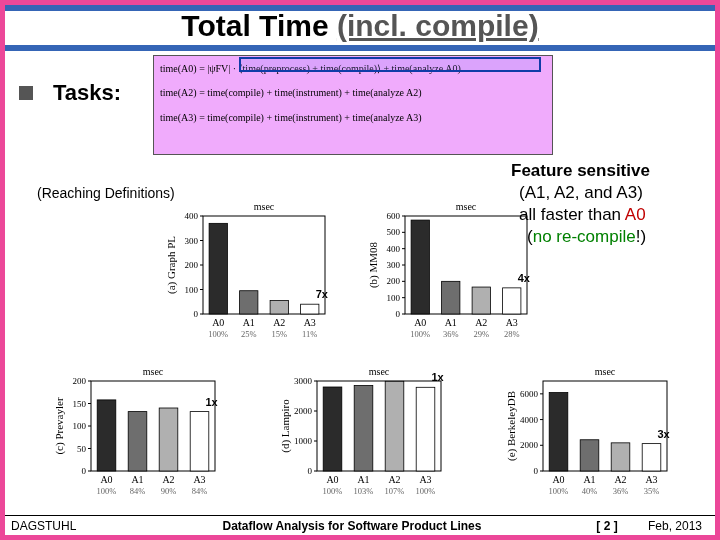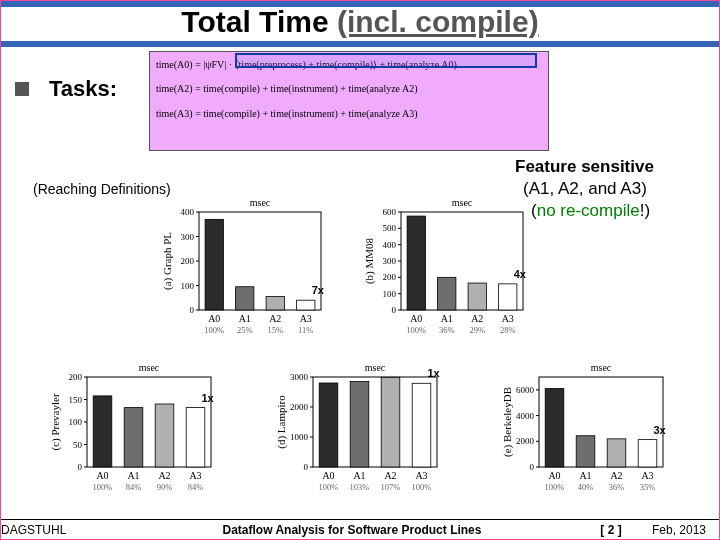--- a/index.html
+++ b/index.html
@@ -1,17 +1,17 @@
 <!DOCTYPE html>
 <html><head>
 <meta charset="utf-8">
 <style>
   *{box-sizing:border-box;margin:0;padding:0}
   html,body{width:720px;height:540px;background:#fff;font-family:Arial,Helvetica,sans-serif;color:#000;overflow:hidden}
-  .slide{width:720px;height:540px;position:relative;border:1px solid #ec4899}
+  .slide{width:720px;height:540px;position:relative;border:5px solid #ec4899}
 
   .title-area{position:relative;height:46px}
   .title-stripe{position:absolute;left:0;right:0;height:6px;background:#3565b6}
   .title-stripe.t1{top:0}
   .title-stripe.t2{top:40px}
   .title-text{position:absolute;left:0;right:0;top:4px;text-align:center;font-size:30px;font-weight:900;color:#000;font-family:Arial,sans-serif}
   .title-text .under{text-decoration:underline;color:#555}
 
   .bullet{position:absolute;display:flex;align-items:center;gap:20px}
   .sq{width:14px;height:14px;background:#555;display:inline-block}
@@ -23,21 +23,21 @@
   .green{color:#008000}
 
   .formula-box{position:absolute;left:148px;top:50px;width:400px;height:100px;border:1px solid #555;background:#f0abfc}
   .formula-box .row{display:flex;align-items:center;height:25%;font-size:10px;font-family:'Times New Roman',serif;padding-left:6px;white-space:nowrap}
   .blue-rect{position:absolute;left:234px;top:52px;width:302px;height:15px;border:2px solid #103ca8;background:rgba(127,127,255,.18)}
 
   .chart{position:absolute}
   .chart svg{display:block}
 
   .footer{position:absolute;left:0;right:0;bottom:0;height:20px;display:flex;align-items:center;font-size:12px;border-top:1px solid #000}
-  .footer .l{width:120px;}
+  .footer .l{width:120px;padding-left:6px}
   .footer .c{flex:1;text-align:center;font-weight:700}
   .footer .r1{width:56px;text-align:center;font-weight:700}
   .footer .r2{width:80px;text-align:center}
 </style>
 </head>
 <body>
 
 <div class="slide">
   <div class="title-area">
     <div class="title-stripe t1"></div>
@@ -58,20 +58,21 @@
   <div class="formula-box">
     <div class="row">time(A0) = |ψFV| · ⟨time(preprocess) + time(compile)⟩ + time(analyze A0)</div>
     <div class="row">time(A2) = time(compile) + time(instrument) + time(analyze A2)</div>
     <div class="row">time(A3) = time(compile) + time(instrument) + time(analyze A3)</div>
   </div>
   <div class="blue-rect"></div>
 
   <div class="feature-box">
     <div><b><span class="hl">Feature sensitive</span></b></div>
     <div style="padding-left:8px"><span>(A1, A2, and A3)</span></div>
+    <div style="padding-left:8px"><span>all faster than </span><span class="red">A0</span></div>
     <div style="padding-left:16px"><span>(</span><span class="green">no re-compile</span><span>!)</span></div>
   </div>
 
   <div class="chart" style="left:158px;top:195px" id="c0">
       <svg width="168" height="148">
         <rect x="40" y="16" width="122" height="98" fill="none" stroke="#000" stroke-width="1"></rect>
         <line x1="37" y1="114" x2="40" y2="114" stroke="#000"></line>
         <text x="35" y="117" text-anchor="end" font-size="9" font-family="Times New Roman">0</text>
         <line x1="37" y1="89.5" x2="40" y2="89.5" stroke="#000"></line>
         <text x="35" y="92.5" text-anchor="end" font-size="9" font-family="Times New Roman">100</text>

